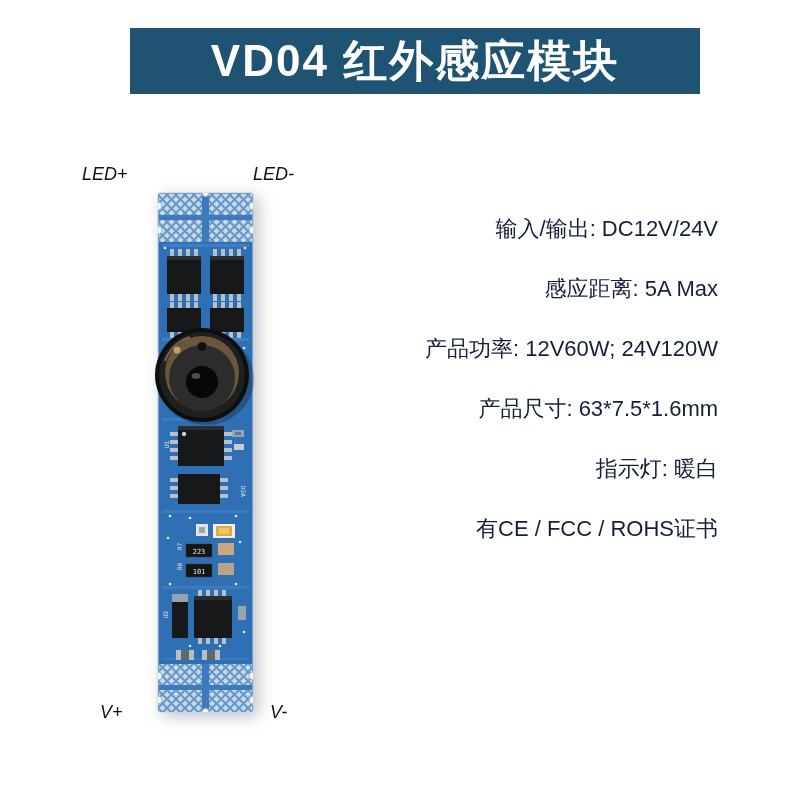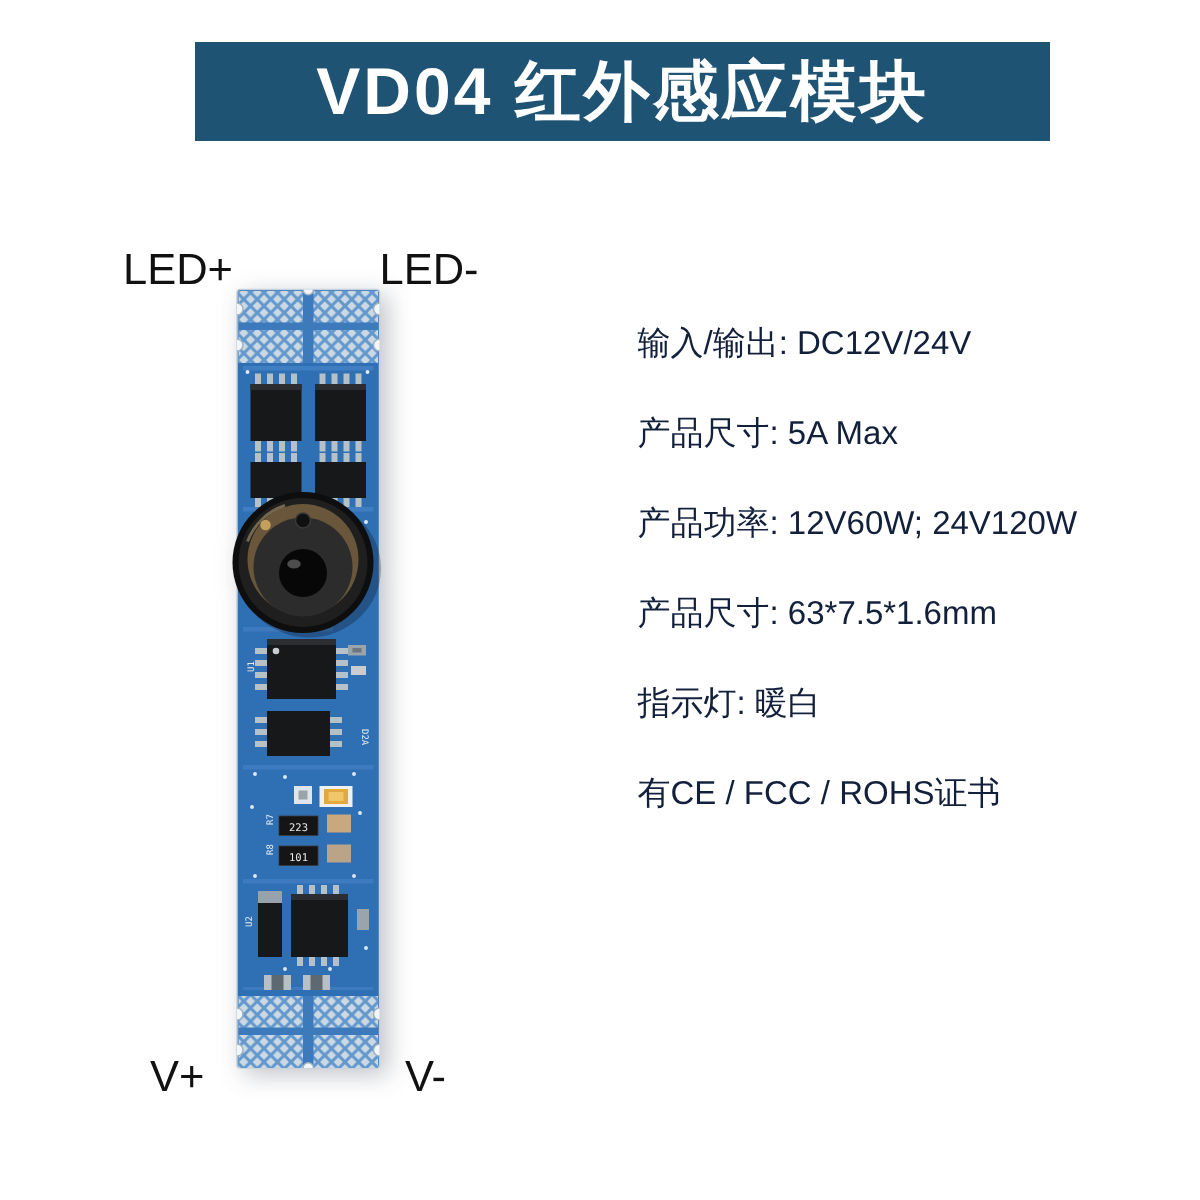--- a/index.html
+++ b/index.html
@@ -20,21 +20,21 @@
     position:absolute;left:130px;top:28px;width:570px;height:66px;
     background:var(--header_bg);
     display:flex;align-items:center;justify-content:center;
   }
   .page-title{
     color:var(--header_text);font-size:44px;font-weight:bold;letter-spacing:2px;
     white-space:nowrap;
   }
 
   .pin-label{
-    position:absolute;color:var(--label_text);font-size:29px;font-weight:500;white-space:nowrap;
+    position:absolute;color:var(--label_text);font-size:18px;font-weight:500;white-space:nowrap;font-style:italic;
   }
   #lbl-led-plus{left:82px;top:164px;}
   #lbl-led-minus{left:253px;top:164px;}
   #lbl-v-plus{left:100px;top:702px;}
   #lbl-v-minus{left:270px;top:702px;}
 
   .pcb-photo{
     position:absolute;left:140px;top:186px;width:132px;height:534px;
     filter:drop-shadow(5px 4px 8px rgba(30,40,60,.28));
   }
@@ -47,21 +47,21 @@
   .silk{fill:#E6EDF3;font-family:"DejaVu Sans Mono","Liberation Mono",monospace;font-size:6px;}
   .res-text{fill:#E8E8E8;font-family:"DejaVu Sans Mono","Liberation Mono",monospace;font-size:7px;text-anchor:middle;}
   .trace{fill:#4B88C8;}
   .via{fill:#DFE9F0;}
 
   .spec-list{
     position:absolute;left:425px;top:216px;
     display:flex;flex-direction:column;gap:34px;
   }
   .spec-item{
-    color:var(--spec_text);font-size:22px;font-weight:500;line-height:26px;white-space:nowrap;
+    color:var(--spec_text);font-size:22px;font-weight:500;line-height:26px;white-space:nowrap;text-align:right;
   }
 </style>
 </head>
 <body>
 
 <div class="page">
 
   <div class="header-banner">
     <div class="page-title">VD04 红外感应模块</div>
   </div>
@@ -262,20 +262,20 @@
       <path d="M 25 175 A 40 40 0 0 1 50 151" stroke="#8A795C" stroke-width="2" fill="none" opacity=".8"></path>
       <circle cx="62" cy="161" r="5" fill="#101010" stroke="#3A3A3A" stroke-width="1"></circle>
       <circle cx="37" cy="164" r="3.5" fill="#C4A05E"></circle>
       <circle cx="62" cy="196" r="16" fill="#070707"></circle>
       <ellipse cx="56" cy="190" rx="4.5" ry="3" fill="#555555" opacity=".9"></ellipse>
     </g>
   </svg>
 
   <div class="spec-list">
     <div class="spec-item">输入/输出: DC12V/24V</div>
-    <div class="spec-item">产品尺寸: 5A Max</div>
+    <div class="spec-item">感应距离: 5A Max</div>
     <div class="spec-item">产品功率: 12V60W; 24V120W</div>
     <div class="spec-item">产品尺寸: 63*7.5*1.6mm</div>
     <div class="spec-item">指示灯: 暖白</div>
     <div class="spec-item">有CE / FCC / ROHS证书</div>
   </div>
 
 </div>
 
 </body></html>

